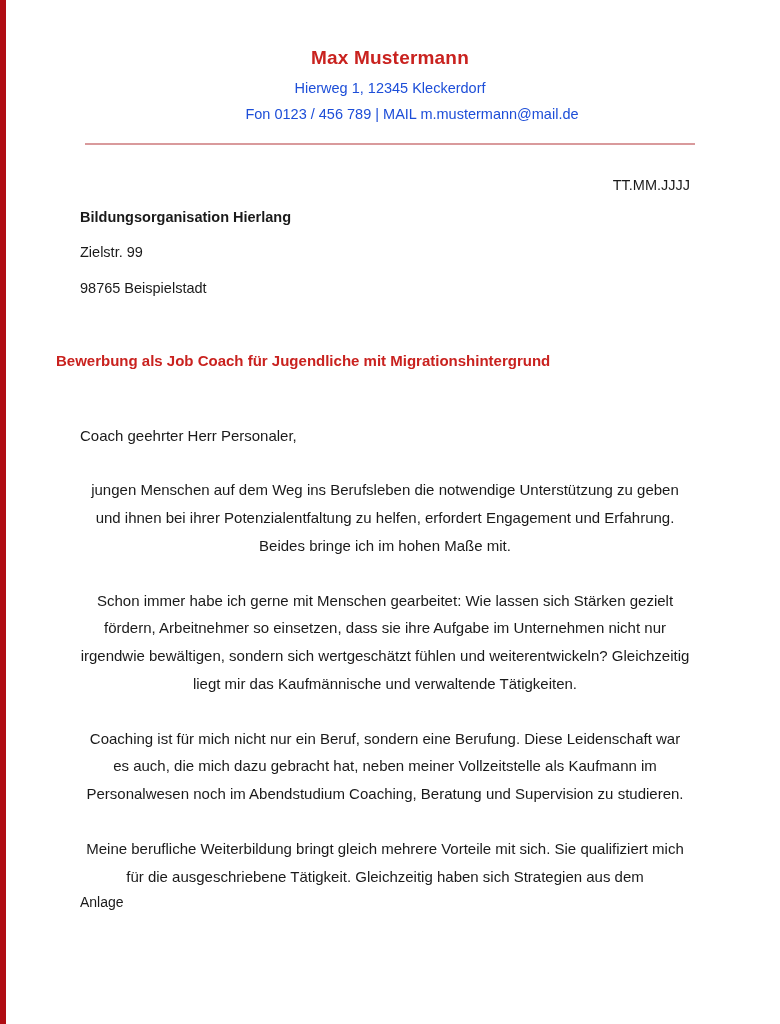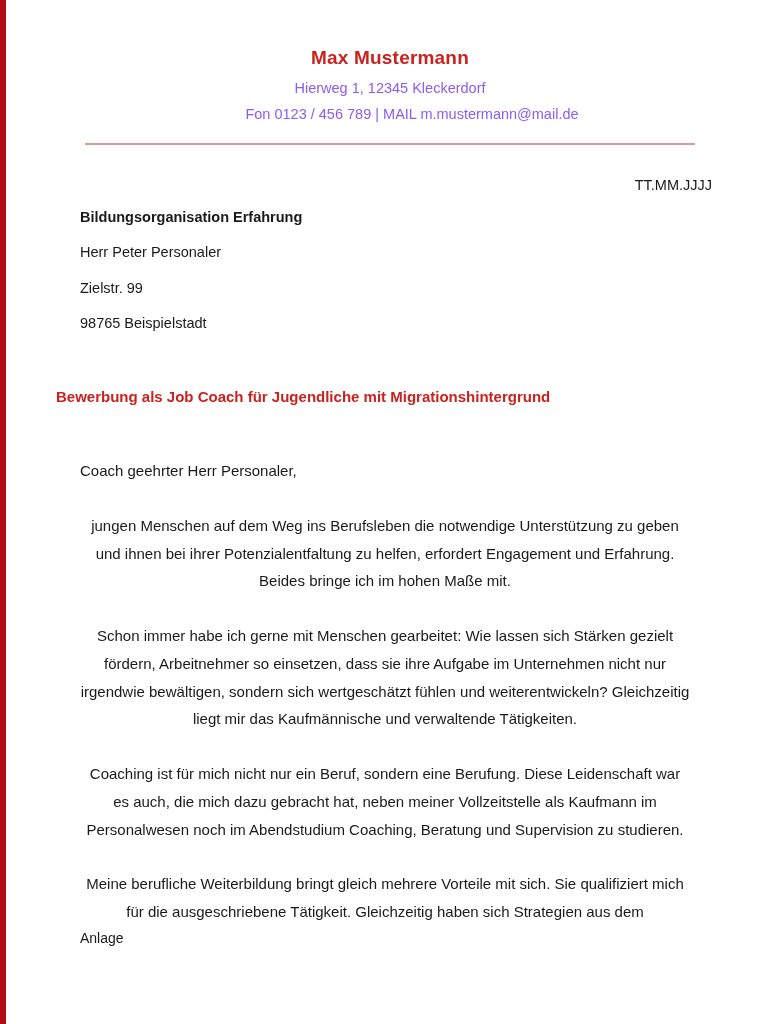--- a/index.html
+++ b/index.html
@@ -41,40 +41,40 @@
     text-align: center;
   }
   .lh-name {
     color: #c9221f;
     font-size: 19px;
     font-weight: bold;
     letter-spacing: 0.2px;
     line-height: 1.25;
   }
   .lh-line {
-    color: #8b5cf6;
+    color: #1d4ed8;
     font-size: 14.5px;
     line-height: 1.55;
     margin-top: 7px;
   }
   .lh-line.second {
     margin-top: 4px;
     padding-left: 44px;
   }
   .rule {
     margin: 17px auto 0 auto;
     width: 610px;
     height: 2px;
     background: #d99a9c;
   }
 
   
   .date-row {
     margin-top: 31px;
-    padding-right: 68px;
+    padding-right: 90px;
     text-align: right;
   }
   .date-text {
     font-size: 14.5px;
     color: #1a1a1a;
   }
 
   
   .recipient {
     margin-top: 16px;
@@ -141,22 +141,21 @@
       <div class="lh-line">Hierweg 1, 12345 Kleckerdorf</div>
       <div class="lh-line second">Fon 0123 / 456 789 | MAIL m.mustermann@mail.de</div>
       <div class="rule"></div>
     </div>
 
     <div class="date-row">
       <span class="date-text">TT.MM.JJJJ</span>
     </div>
 
     <div class="recipient">
-      <div class="r-line bold">Bildungsorganisation Erfahrung</div>
-      <div class="r-line">Herr Peter Personaler</div>
+      <div class="r-line bold">Bildungsorganisation Hierlang</div>
       <div class="r-line">Zielstr. 99</div>
       <div class="r-line">98765 Beispielstadt</div>
     </div>
 
     <div class="subject">Bewerbung als Job Coach für Jugendliche mit Migrationshintergrund</div>
 
     <div class="body">
       <div class="salutation">Coach geehrter Herr Personaler,</div>
 
       <div class="para">jungen Menschen auf dem Weg ins Berufsleben die notwendige Unterstützung zu geben und ihnen bei ihrer Potenzialentfaltung zu helfen, erfordert Engagement und Erfahrung. Beides bringe ich im hohen Maße mit.</div>

